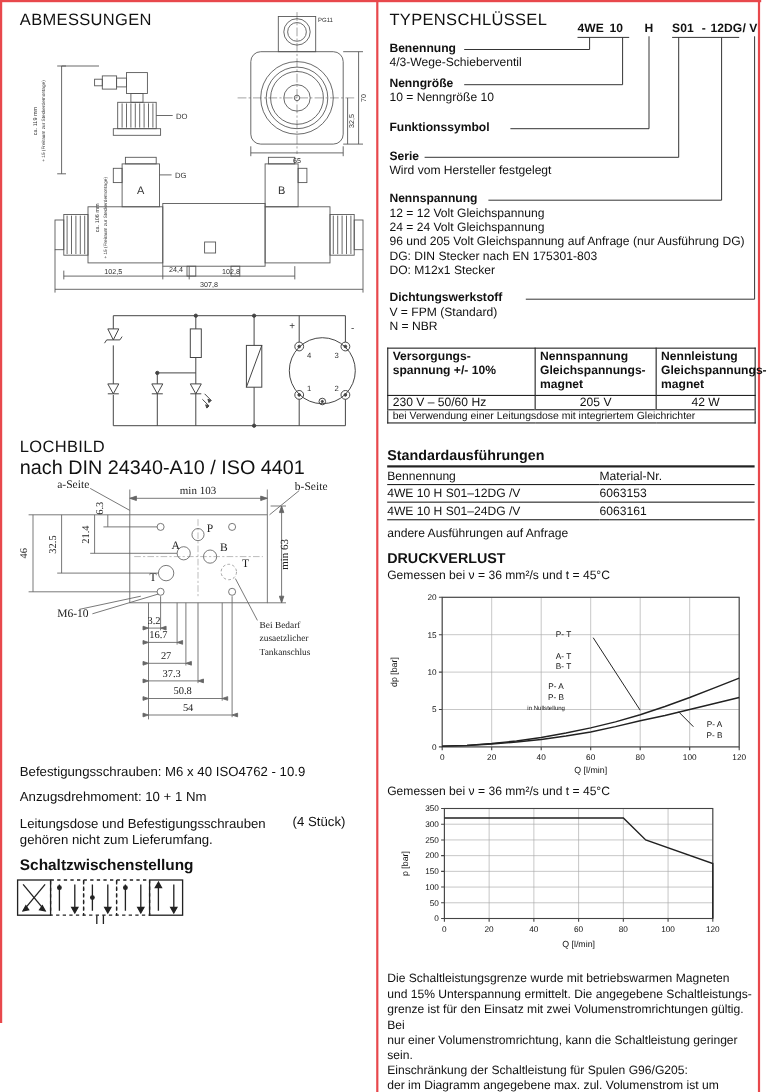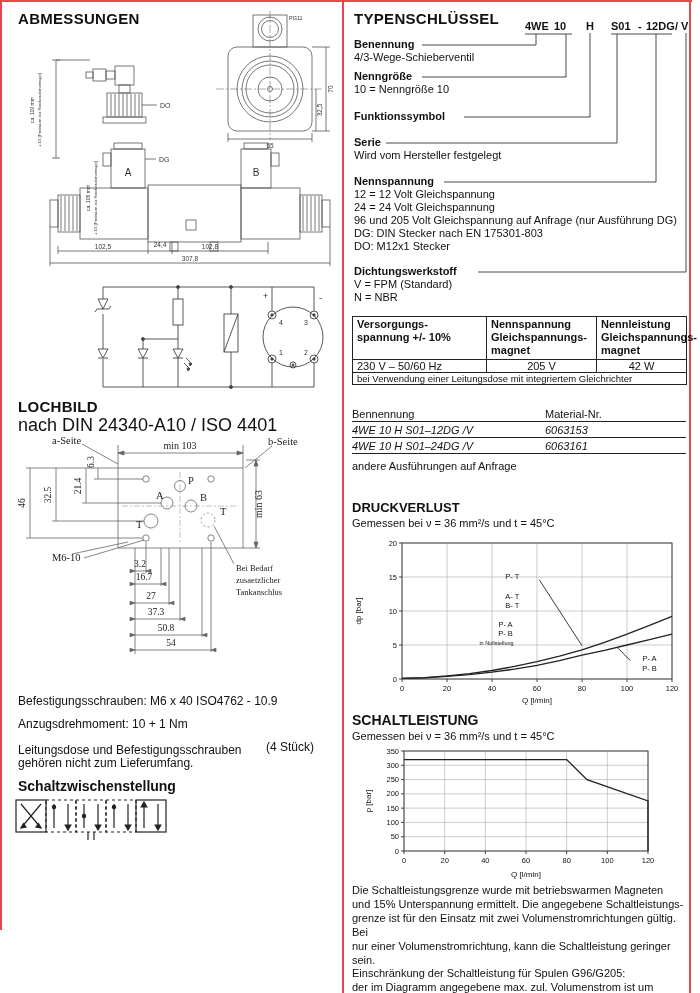--- a/index.html
+++ b/index.html
@@ -1,40 +1,40 @@
 <!DOCTYPE html>
 <html><head>
 <meta charset="utf-8">
 <style>
   html,body{margin:0;padding:0;background:#fff;}
   body{font-family:"Liberation Sans",sans-serif;color:#111;}
   .page{position:relative;width:700px;height:993px;background:#fff;overflow:hidden;}
   .redline{position:absolute;background:#e8484c;}
   .col-left{position:absolute;left:10px;top:0;width:330px;height:993px;}
   .col-right{position:absolute;left:346px;top:0;width:344px;height:993px;}
-  .h15{font-size:15px;font-weight:bold;letter-spacing:.3px;}
+  .h15{font-size:15px;font-weight:normal;letter-spacing:.3px;}
   .h13{font-size:13px;font-weight:bold;}
   .t11{font-size:11px;}
   .t12{font-size:12px;}
   .abs{position:absolute;}
   .ts{position:absolute;left:0;top:6px;width:344px;height:306px;}
   .ts .lbl{position:absolute;left:8px;font-size:11px;font-weight:bold;white-space:nowrap;}
   .ts .val{position:absolute;left:8px;font-size:11px;white-space:nowrap;}
   .ts .code{position:absolute;font-size:11px;font-weight:bold;white-space:nowrap;}
   .ts svg{position:absolute;left:0;top:0;}
   .vtable{border-collapse:collapse;font-size:11px;table-layout:fixed;}
   .vtable th,.vtable td{border:1.4px solid #222;padding:1px 4px;vertical-align:top;}
   .vtable th{text-align:left;font-weight:bold;white-space:pre-line;line-height:1.2;}
   .vtable td{padding:0 4px;}
   .ctr{text-align:center;}
   .vfoot{font-size:9.5px;}
   .std-title{font-size:13px;font-weight:bold;border-bottom:2px solid #222;padding-bottom:2px;width:334px;}
   .stable{border-collapse:collapse;font-size:11px;width:334px;table-layout:fixed;}
   .stable th{font-weight:normal;text-align:left;border-bottom:1.4px solid #222;padding:2px 0 1px 0;margin-left:36px;}
-  .stable td{border-bottom:1.4px solid #222;padding:2px 0 1px 0;font-style:italic;}
+  .stable td{border-bottom:1.4px solid #222;padding:2px 0 1px 0;}
   .note11{font-size:11px;}
   .m12lbl{position:absolute;left:0;top:10px;font-size:15px;line-height:19px;}
   .footline{font-size:11px;line-height:13.9px;}
   svg text{font-family:"Liberation Sans",sans-serif;}
   svg text.ser{font-family:"Liberation Serif",serif;}
 </style>
 </head>
 <body>
 
 <div class="page">
@@ -393,20 +393,21 @@
         <td class="ctr" style="border-top:none;border-bottom:none">205 V</td>
         <td class="ctr" style="border-top:none;border-bottom:none">42 W</td>
       </tr>
       <tr>
         <td colspan="3" class="vfoot">bei Verwendung einer Leitungsdose mit integriertem Gleichrichter</td>
       </tr>
     </tbody>
       </table>
 
     <div class="abs" style="left:6px;top:406px;width:334px">
+      <div class="std-title">Standardausführungen</div>
       <table class="stable">
         <colgroup>
             <col style="width:193px">
             <col style="width:141px">
           </colgroup>
         <tbody>
             <tr>
           <th>Bennennung</th>
           <th>Material-Nr.</th>
         </tr>
@@ -475,21 +476,20 @@
           <text x="160.25" y="75.28" font-size="7.5" text-anchor="middle" fill="#111">B- T</text>
           <text x="153.5" y="93.64" font-size="7.5" text-anchor="middle" fill="#111">P- A</text>
           <text x="153.5" y="103.16" font-size="7.5" text-anchor="middle" fill="#111">P- B</text>
           <text x="144.5" y="112" font-size="5.5" text-anchor="middle" fill="#111">in Nullstellung</text>
           <text x="297.5" y="128.32" font-size="7.5" text-anchor="middle" fill="#111">P- A</text>
           <text x="297.5" y="137.84" font-size="7.5" text-anchor="middle" fill="#111">P- B</text>
         </svg>
     </div>
 
     <div class="abs" style="left:6px;top:712px;width:338px">
-      <div style="font-size:14px;font-weight:bold">SCHALTLEISTUNG</div>
       <div class="t11" style="margin-top:2px">Gemessen bei ν  = 36 mm²/s und t = 45°C</div>
       <svg style="margin-top:3px;margin-left:10px" viewBox="0 0 300 134" width="300" height="134">
           <line x1="42" y1="6" x2="42" y2="106" stroke="#aaa" stroke-width="0.6"></line>
           <line x1="82.66666666666666" y1="6" x2="82.66666666666666" y2="106" stroke="#aaa" stroke-width="0.6"></line>
           <line x1="123.33333333333333" y1="6" x2="123.33333333333333" y2="106" stroke="#aaa" stroke-width="0.6"></line>
           <line x1="164" y1="6" x2="164" y2="106" stroke="#aaa" stroke-width="0.6"></line>
           <line x1="204.66666666666666" y1="6" x2="204.66666666666666" y2="106" stroke="#aaa" stroke-width="0.6"></line>
           <line x1="245.33333333333334" y1="6" x2="245.33333333333334" y2="106" stroke="#aaa" stroke-width="0.6"></line>
           <line x1="286" y1="6" x2="286" y2="106" stroke="#aaa" stroke-width="0.6"></line>
           <line x1="42" y1="106" x2="286" y2="106" stroke="#aaa" stroke-width="0.6"></line>

